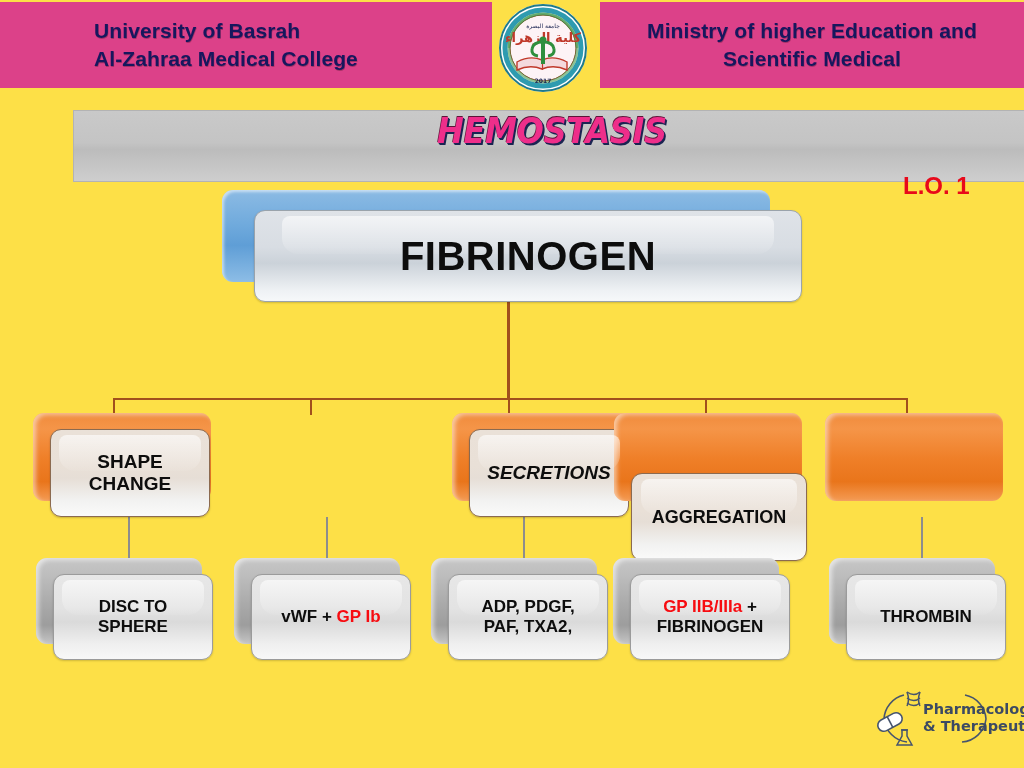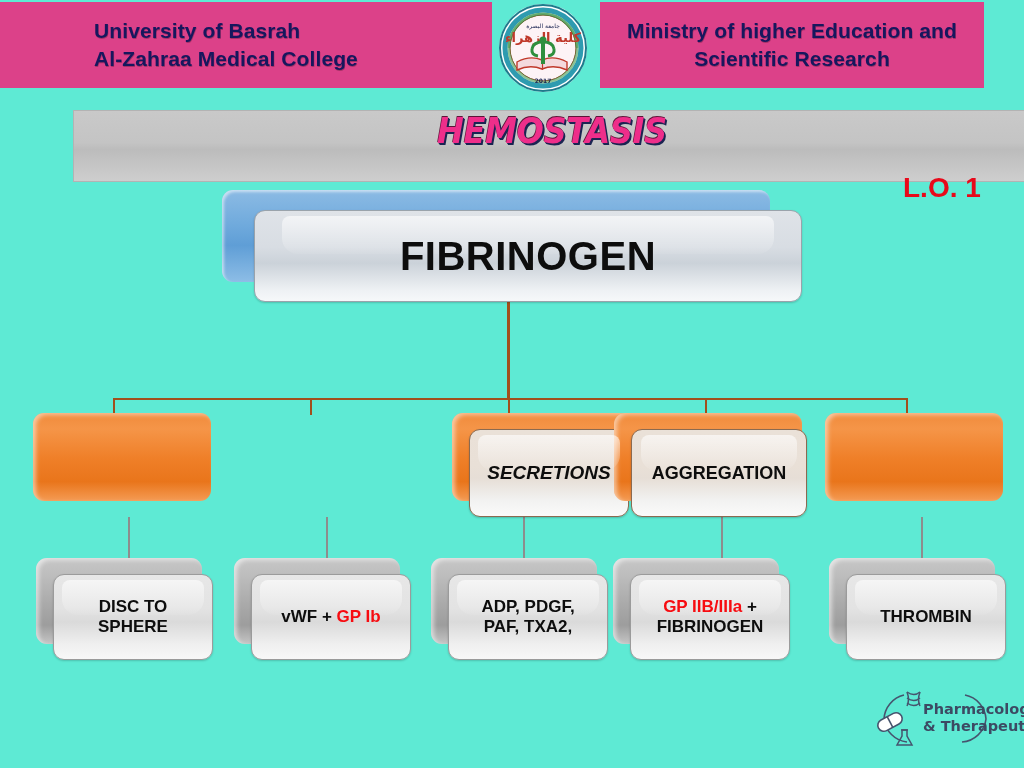--- a/index.html
+++ b/index.html
@@ -10,36 +10,36 @@
     height: 768px;
     background: #ffffff;
     font-family: "Liberation Sans", sans-serif;
     overflow: hidden;
   }
 
   #slide {
     position: relative;
     width: 1024px;
     height: 768px;
-    background: #5eead4;
+    background: #fde047;
   }
 
   
   .hdr-band {
     position: absolute;
     top: 2px;
     height: 86px;
     background: #dc4189;
     display: flex;
     align-items: center;
     justify-content: center;
     text-align: center;
   }
   .hdr-left  { left: 0px;   width: 492px; }
-  .hdr-right { left: 600px; width: 384px; text-align: center; }
+  .hdr-right { left: 600px; width: 424px; text-align: center; }
 
   .hdr-text {
     color: #16175e;
     font-weight: bold;
     font-size: 21px;
     line-height: 1.32;
     letter-spacing: .1px;
     font-family: "Liberation Sans", sans-serif;
     text-shadow: 0.5px 0.5px 0 rgba(0,0,0,0.25);
   }
@@ -82,21 +82,21 @@
       -0.6px -0.6px 0 #5c1538;
   }
 
   
   .lo-label {
     position: absolute;
     left: 903px;
     top: 172px;
     color: #e8091a;
     font-weight: bold;
-    font-size: 28px;
+    font-size: 24px;
     font-family: "Liberation Sans", sans-serif;
   }
 
   
   .conn { position: absolute; background: #a1501d; }
   .conn-v { width: 2px; }
   .conn-h { height: 2px; }
 
   .conn-gray { position: absolute; background: #8d8d8d; width: 2px; }
 
@@ -202,21 +202,21 @@
   <div class="hdr-band hdr-left">
     <div class="hdr-text">
       <div>University of Basrah</div>
       <div>Al-Zahraa Medical College</div>
     </div>
   </div>
 
   <div class="hdr-band hdr-right">
     <div class="hdr-text">
       <div>Ministry of higher Education  and</div>
-      <div>Scientific Research</div>
+      <div>Scientific Medical</div>
     </div>
   </div>
 
   <div class="seal">
     <svg width="92" height="92" viewBox="0 0 92 92">
       <circle cx="46" cy="46" r="44" fill="#ffffff"></circle>
       <circle cx="46" cy="46" r="43" fill="none" stroke="#1f7a8c" stroke-width="2"></circle>
       <circle cx="46" cy="46" r="38" fill="none" stroke="#2e9bb0" stroke-width="5"></circle>
       <circle cx="46" cy="46" r="33" fill="#fdf3f6" stroke="#c0392b" stroke-width="1"></circle>
 
@@ -263,33 +263,39 @@
 
   <div class="node" id="platelets">
     <div class="back"></div>
     <div class="front">
       <span class="lbl">FIBRINOGEN</span>
     </div>
   </div>
 
   <div class="node orange" style="left:33px;">
     <div class="back"></div>
+    <div class="front">
+      <span class="lbl">
+        <span>SHAPE</span><br>
+        <span>CHANGE</span>
+      </span>
+    </div>
   </div>
 
 
   <div class="node orange" style="left:452px;font-style:italic;">
     <div class="back"></div>
     <div class="front">
       <span class="lbl">SECRETIONS</span>
     </div>
   </div>
 
   <div class="node orange" style="left:614px; width:205px;">
     <div class="back" style="width:188px;"></div>
-    <div class="front" style="width:176px;">
+    <div class="front" style="width:176px;margin-top:44px;">
       <span class="lbl" style="font-size:18px;">AGGREGATION</span>
     </div>
   </div>
 
   <div class="node orange" style="left:825px;">
     <div class="back"></div>
   </div>
 
   <div class="node gray" style="left:36px;">
     <div class="back"></div>

